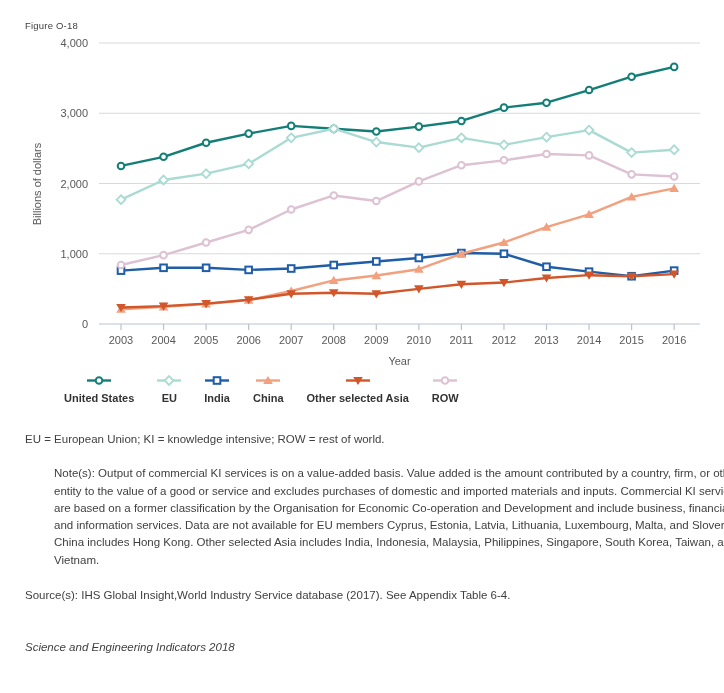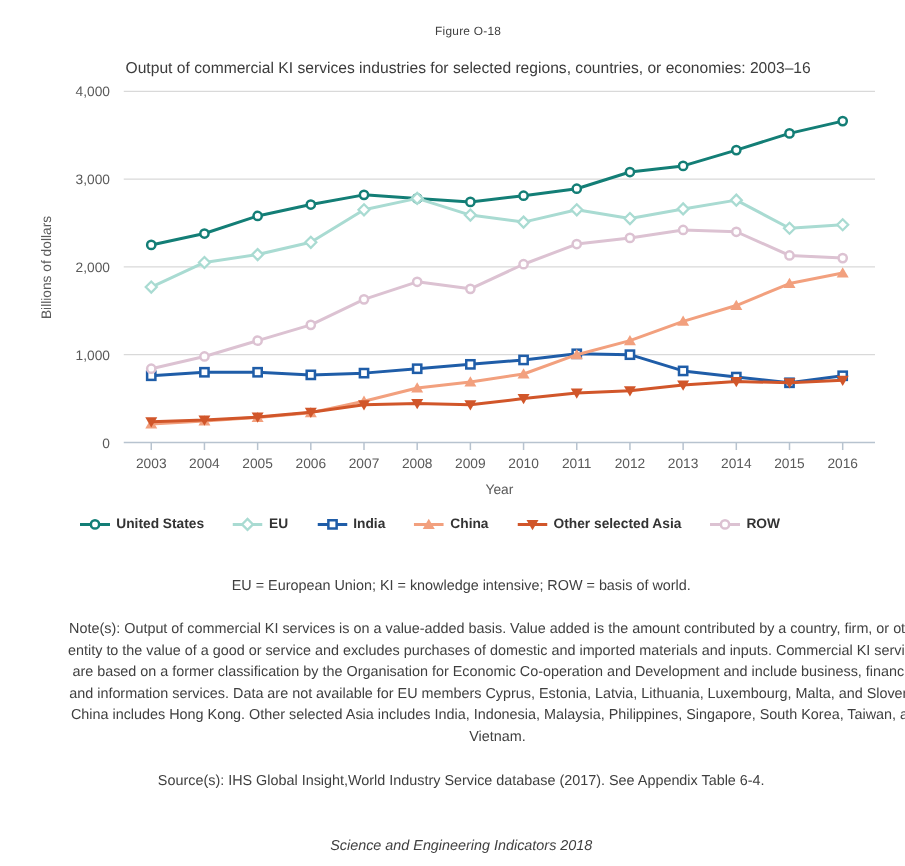--- a/index.html
+++ b/index.html
@@ -2,48 +2,47 @@
 <html><head>
 <meta charset="utf-8">
 <style>
   * { margin:0; padding:0; box-sizing:border-box; }
   html,body { background:#ffffff; }
   body {
     width:724px; height:693px;
     font-family:"Liberation Sans","DejaVu Sans",sans-serif;
     color:#3f3f3f; overflow:hidden;
   }
-  .page { width:724px; height:693px; padding:20px 0 0 25px; position:relative;text-align:center; }
+  .page { width:724px; height:693px; padding:20px 0 0 25px; position:relative; }
   .figure-label { font-size:9.5px; color:#404040; letter-spacing:0.2px; }
   .chart-title { font-size:12.5px; font-weight:400; color:#3c3c3c; margin-top:16px; }
   .chart-wrap { position:relative; width:699px; margin-left:-25px; }
   .chart-wrap svg { display:block; }
   svg text {
     font-family:"Liberation Sans","DejaVu Sans",sans-serif;
     font-size:11px; fill:#595959;
   }
   .legend {
     display:flex; align-items:center; gap:23px;
     margin:2px 0 0 64px; height:18px;
   }
-  .legend-item { display:flex; align-items:center; gap:5px; }
+  .legend-item { display:flex; align-items:center; gap:5px;flex-direction:column; }
   .legend-item svg { display:block; }
   .legend-label { font-size:11px; font-weight:700; color:#333333; white-space:nowrap; }
   .foot { width:688px; font-size:11.5px; line-height:1.5; color:#3f3f3f; }
   .foot-abbr { margin-top:33px; }
   .foot-note { margin-top:17px;margin-left:29px; }
   .foot-source { margin-top:18px; }
   .foot-attrib { margin-top:35px; font-style:italic; }
 </style>
 </head>
 <body>
 
 <div class="page">
   <div class="figure-label">Figure O-18</div>
-  <h1 class="chart-title">Output of commercial KI services industries for selected regions, countries, or economies: 2003–16</h1>
 
   <div class="chart-wrap">
     <svg id="plot-svg" width="724" height="347" viewBox="0 0 724 347">
         <text x="88" y="297" text-anchor="end">0</text>
         <line x1="99" y1="222.75" x2="700" y2="222.75" stroke="#d9d9d9" stroke-width="1"></line>
         <text x="88" y="226.75" text-anchor="end">1,000</text>
         <line x1="99" y1="152.5" x2="700" y2="152.5" stroke="#d9d9d9" stroke-width="1"></line>
         <text x="88" y="156.5" text-anchor="end">2,000</text>
         <line x1="99" y1="82.25" x2="700" y2="82.25" stroke="#d9d9d9" stroke-width="1"></line>
         <text x="88" y="86.25" text-anchor="end">3,000</text>
@@ -210,17 +209,17 @@
         <div class="legend-item">
           <svg width="24" height="13">
             <line x1="0" y1="6.5" x2="24" y2="6.5" stroke="#dcc2d2" stroke-width="2.4"></line>
             <circle cx="12" cy="6.5" r="3.3" fill="#fff" stroke="#dcc2d2" stroke-width="2"></circle>
           </svg>
           <span class="legend-label">ROW</span>
         </div>
       </div>
   </div>
 
-  <p class="foot foot-abbr">EU = European Union; KI = knowledge intensive; ROW = basis of world.</p>
+  <p class="foot foot-abbr">EU = European Union; KI = knowledge intensive; ROW = rest of world.</p>
   <p class="foot foot-note">Note(s): Output of commercial KI services is on a value-added basis. Value added is the amount contributed by a country, firm, or other entity to the value of a good or service and excludes purchases of domestic and imported materials and inputs. Commercial KI services are based on a former classification by the Organisation for Economic Co-operation and Development and include business, financial, and information services. Data are not available for EU members Cyprus, Estonia, Latvia, Lithuania, Luxembourg, Malta, and Slovenia. China includes Hong Kong. Other selected Asia includes India, Indonesia, Malaysia, Philippines, Singapore, South Korea, Taiwan, and Vietnam.</p>
   <p class="foot foot-source">Source(s): IHS Global Insight,World Industry Service database (2017). See Appendix Table 6-4.</p>
   <p class="foot foot-attrib">Science and Engineering Indicators 2018</p>
 </div>
 
 </body></html>

